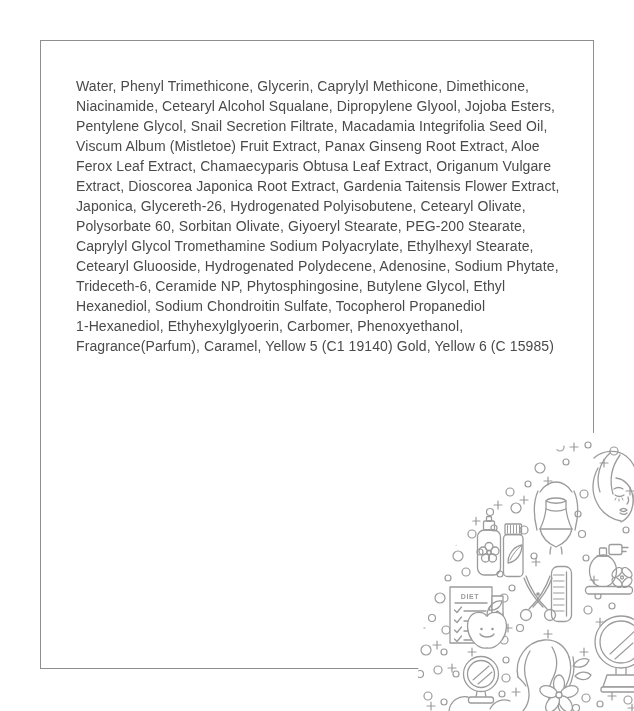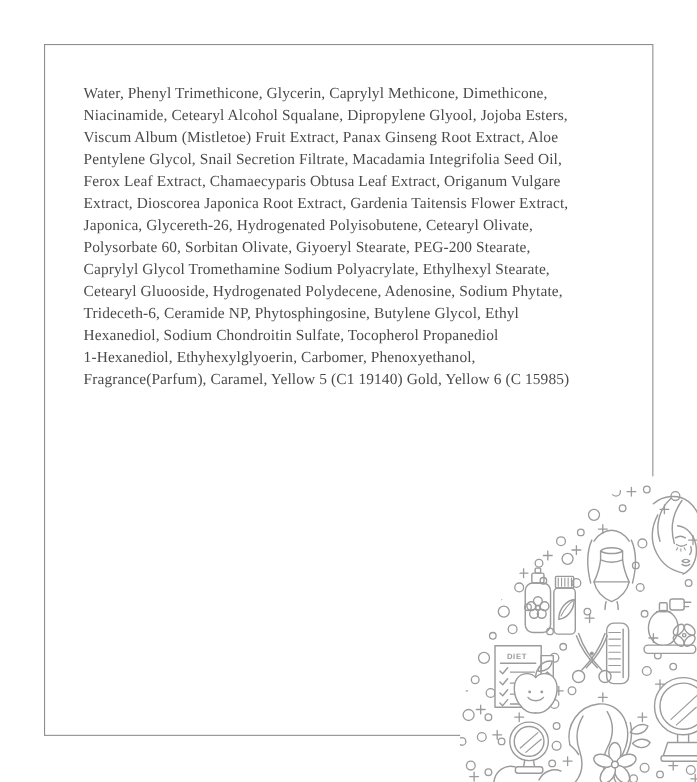--- a/index.html
+++ b/index.html
@@ -9,36 +9,35 @@
     font-family:"Liberation Sans",sans-serif;
   }
   .frame{
     position:absolute;left:40px;top:40px;width:554px;height:629px;
     border:1.5px solid var(--frame,#8e8e8e);box-sizing:border-box;background:transparent;
   }
   .ingredients{
     position:absolute;left:76px;top:76px;width:500px;
     font-size:14px;line-height:20px;color:var(--ink,#4a4a4a);
     letter-spacing:0.1px;
-    font-family:Liberation Serif, serif;
   }
   .ingredients div{white-space:nowrap;}
   .illus{position:absolute;left:390px;top:420px;width:244px;height:291px;color:var(--art,#9b9b9b);}
   .illus *{vector-effect:none;}
 </style>
 </head>
 <body style="--bg: #ffffff; --frame: #8e8e8e; --ink: #4a4a4a; --art: #9b9b9b;">
 
 <div class="frame"></div>
 
 <div class="ingredients">
     <div>Water, Phenyl Trimethicone, Glycerin, Caprylyl Methicone, Dimethicone,</div>
     <div>Niacinamide, Cetearyl Alcohol Squalane, Dipropylene Glyool, Jojoba Esters,</div>
+    <div>Pentylene Glycol, Snail Secretion Filtrate, Macadamia Integrifolia Seed Oil,</div>
     <div>Viscum Album (Mistletoe) Fruit Extract, Panax Ginseng Root Extract, Aloe</div>
-    <div>Pentylene Glycol, Snail Secretion Filtrate, Macadamia Integrifolia Seed Oil,</div>
     <div>Ferox Leaf Extract, Chamaecyparis Obtusa Leaf Extract, Origanum Vulgare</div>
     <div>Extract, Dioscorea Japonica Root Extract, Gardenia Taitensis Flower Extract,</div>
     <div>Japonica, Glycereth-26, Hydrogenated Polyisobutene, Cetearyl Olivate,</div>
     <div>Polysorbate 60, Sorbitan Olivate, Giyoeryl Stearate, PEG-200 Stearate,</div>
     <div>Caprylyl Glycol Tromethamine Sodium Polyacrylate, Ethylhexyl Stearate,</div>
     <div>Cetearyl Gluooside, Hydrogenated Polydecene, Adenosine, Sodium Phytate,</div>
     <div>Trideceth-6, Ceramide NP, Phytosphingosine, Butylene Glycol, Ethyl</div>
     <div>Hexanediol, Sodium Chondroitin Sulfate, Tocopherol Propanediol</div>
     <div>1-Hexanediol, Ethyhexylglyoerin, Carbomer, Phenoxyethanol,</div>
     <div>Fragrance(Parfum), Caramel, Yellow 5 (C1 19140) Gold, Yellow 6 (C 15985)</div>

